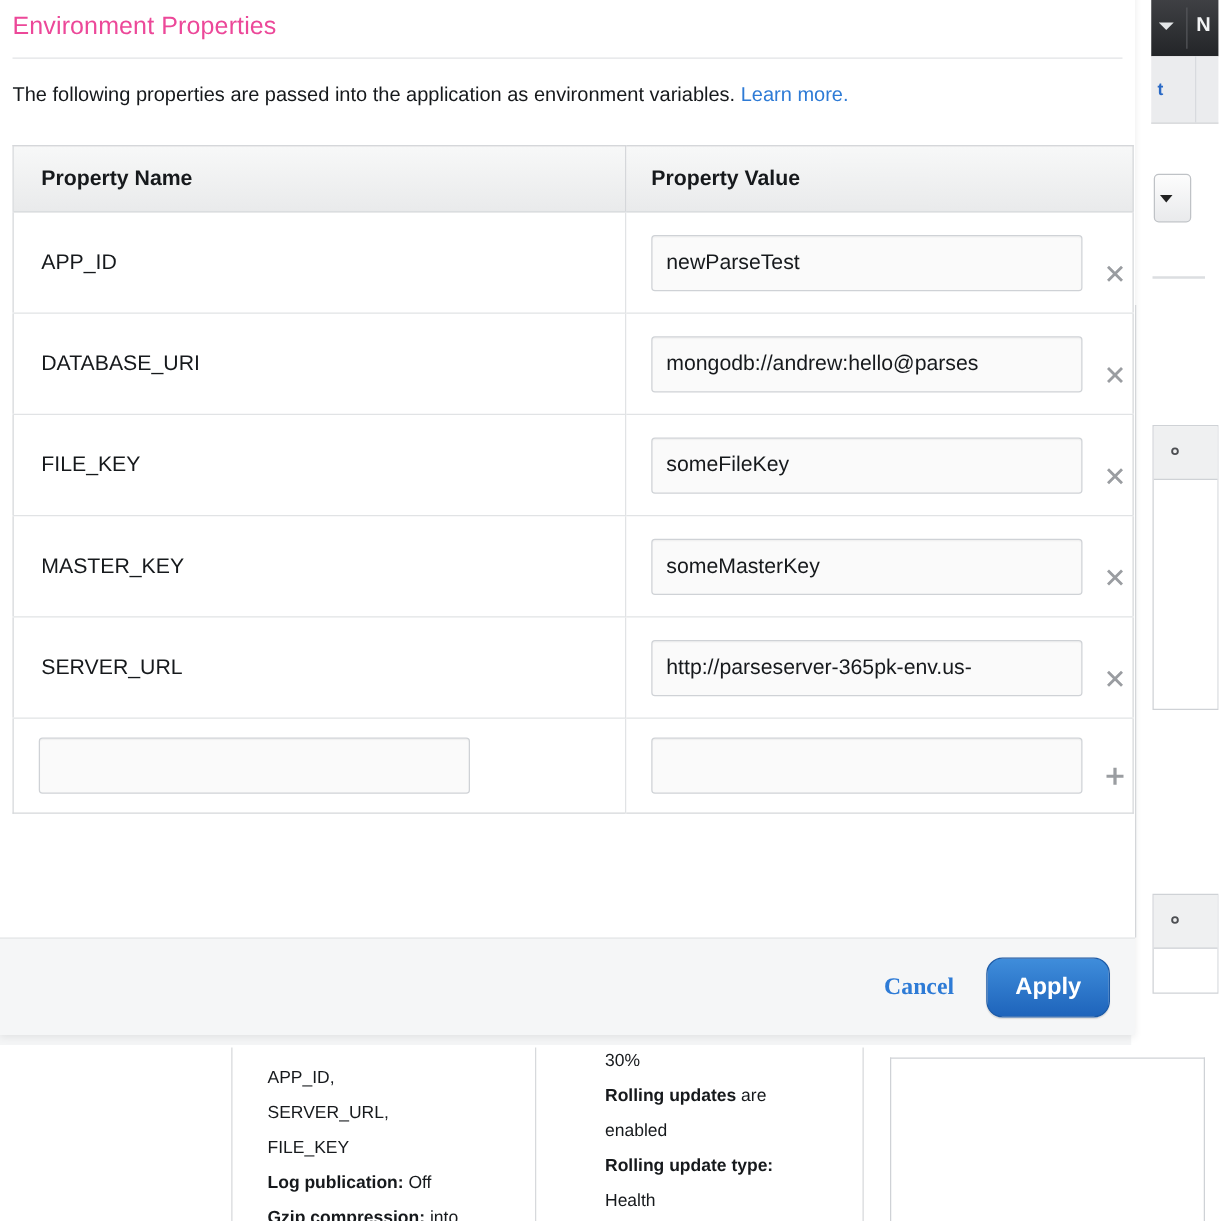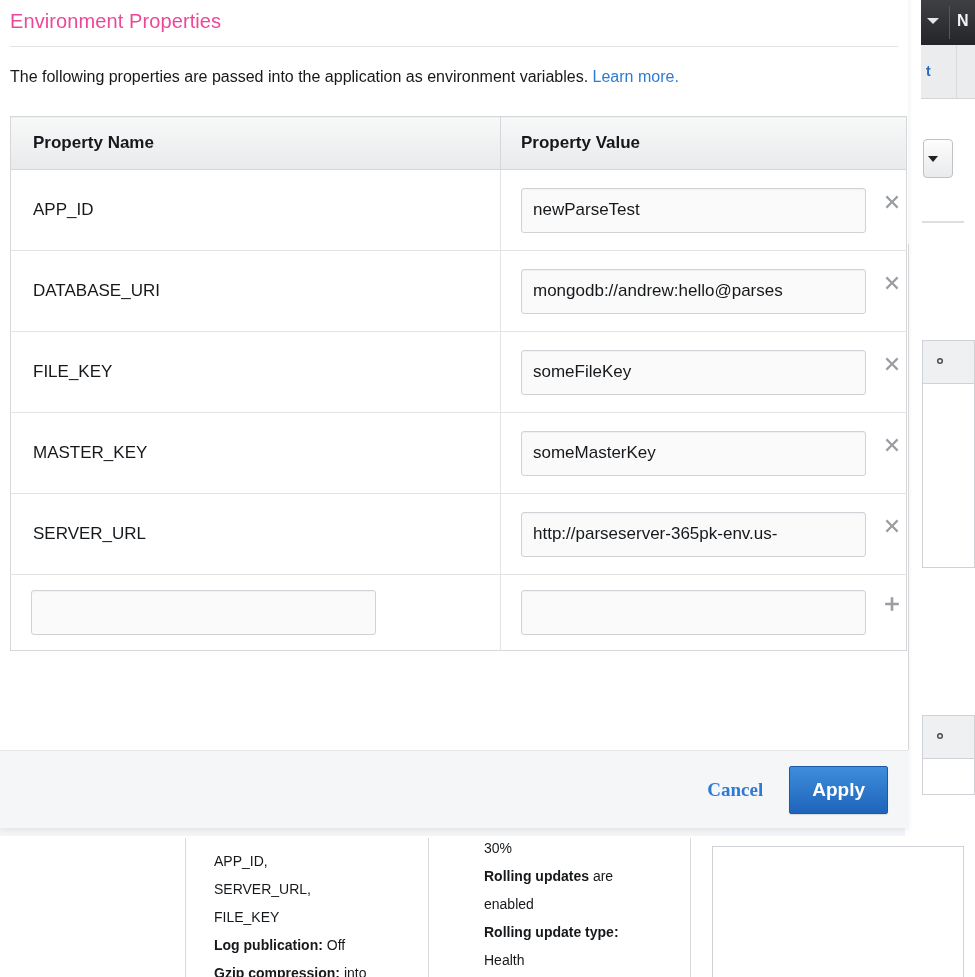--- a/index.html
+++ b/index.html
@@ -282,21 +282,21 @@
     width: 566px;
     box-sizing: border-box;
   }
   .prop-table td.cell-value {
     border-left: 1px solid #e1e3e5;
     padding-left: 20px;
     box-sizing: border-box;
   }
   .value-wrap {
     display: flex;
-    align-items: flex-start;
+    align-items: flex-end;
     gap: 12px;
   }
   input.txt {
     font-family: "Liberation Sans", sans-serif;
     font-size: 17px;
     color: #16191c;
     background: #fafafa;
     border: 1px solid #cfd2d6;
     border-radius: 3px;
     box-shadow: inset 0 1px 1px rgba(0,0,0,.045);
@@ -355,21 +355,21 @@
     cursor: pointer;
     padding: 6px 8px;
   }
   .btn-apply {
     font-family: "Liberation Sans", sans-serif;
     font-size: 19px;
     font-weight: bold;
     color: #ffffff;
     background: linear-gradient(180deg, #3f8ddb 0%, #1e64bb 100%);
     border: 1px solid #1c5aa6;
-    border-radius: 2px;
+    border-radius: 13px;
     padding: 12px 22px;
     cursor: pointer;
     box-shadow: 0 1px 1px rgba(0,0,0,.12);
   }
 </style>
 </head>
 <body>
 
 <div id="root">
 

